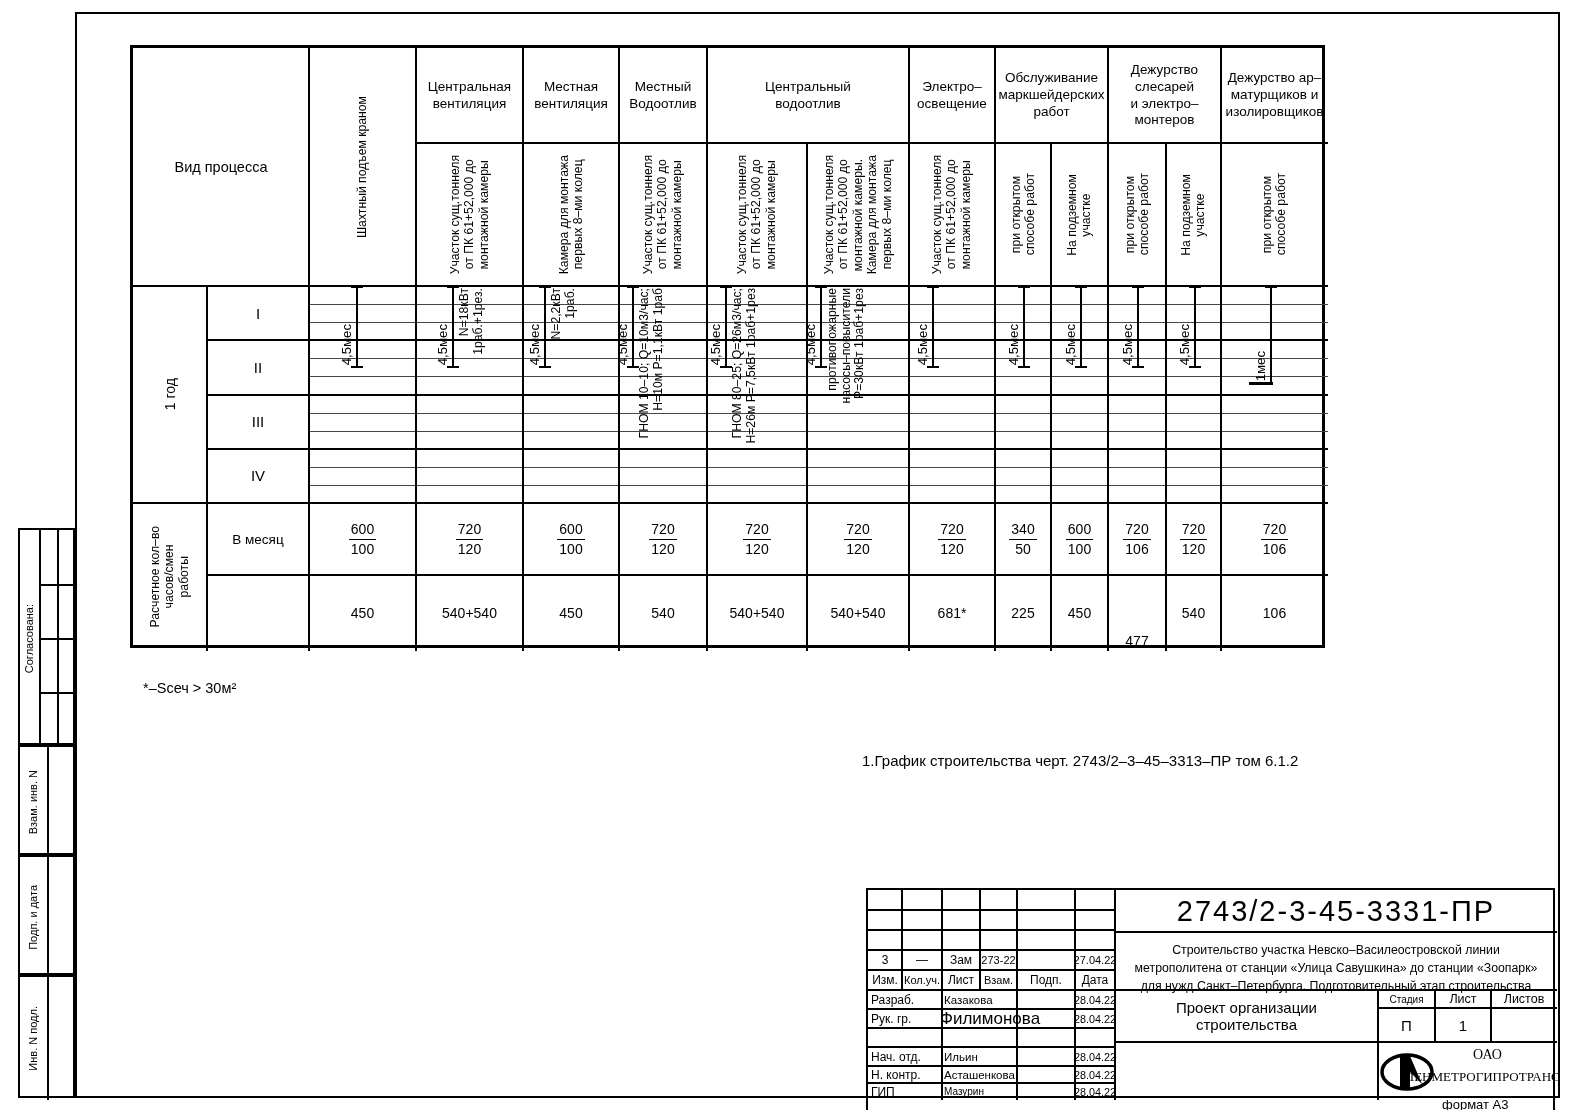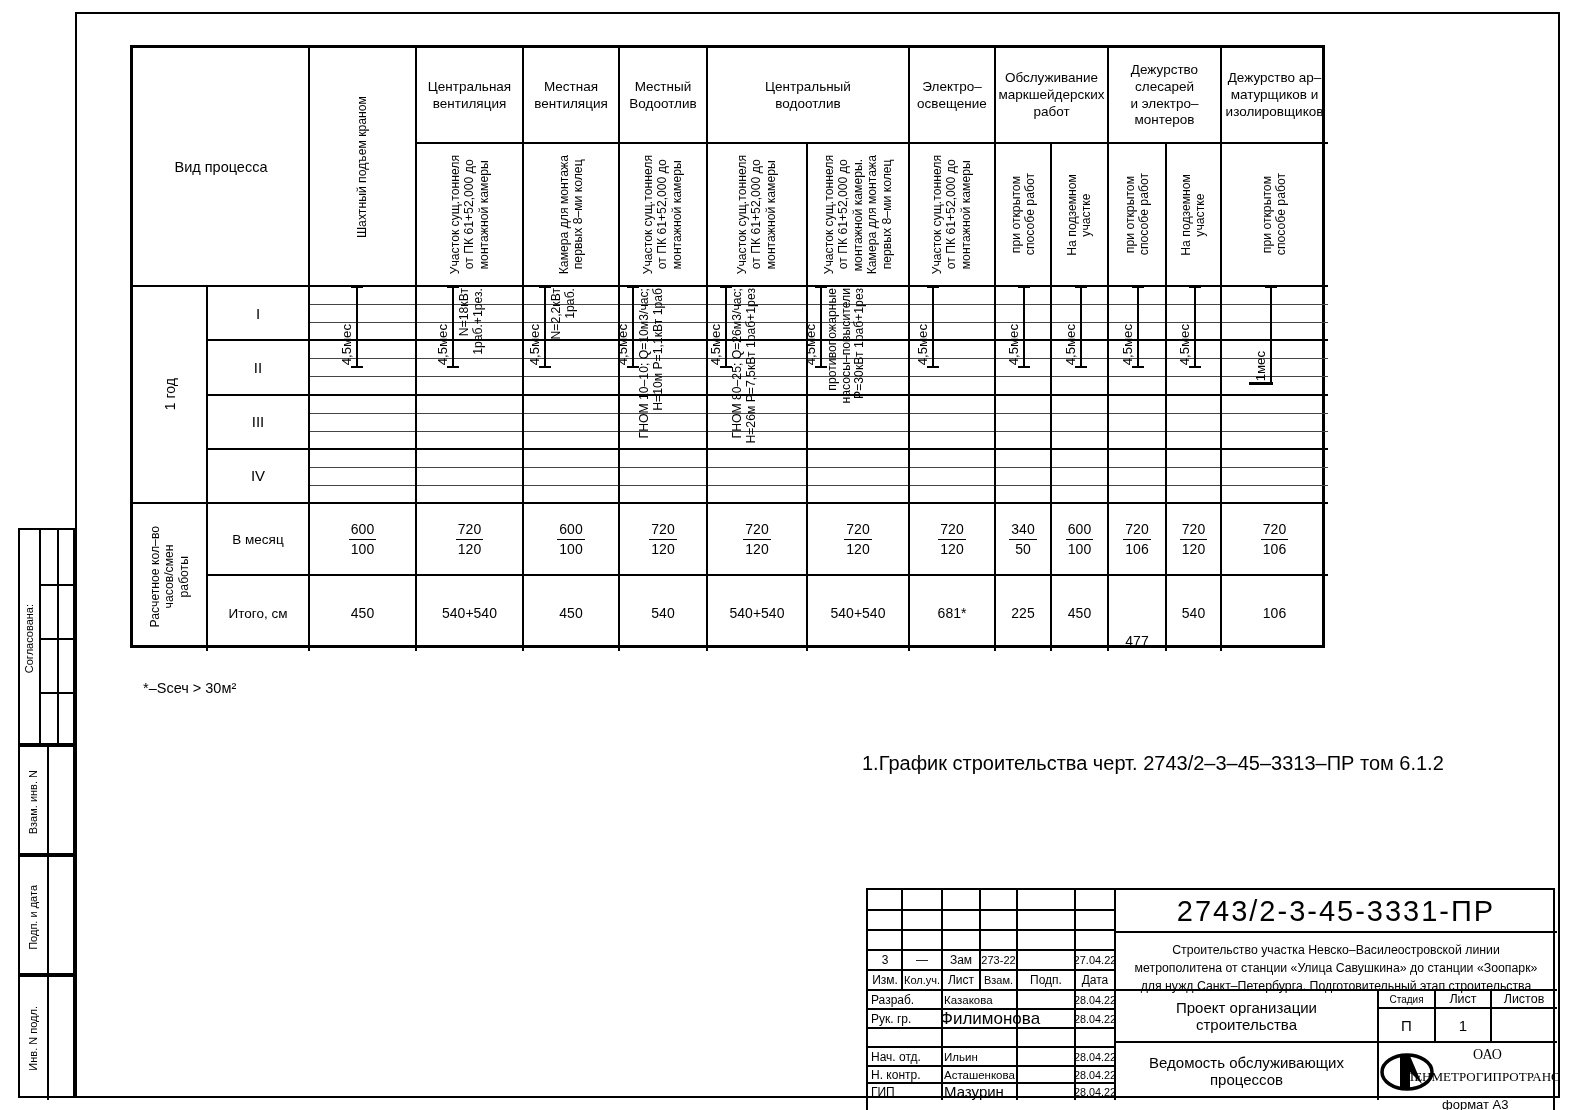--- a/index.html
+++ b/index.html
@@ -103,21 +103,20 @@
 способе работ</div></div>
       <div class="c" style="position: absolute; box-sizing: border-box; left: 0px; top: 238px; width: 74px; height: 217px;"><div class="vtext" style="font-size: 14px;">1 год</div></div>
       <div class="c" style="position: absolute; box-sizing: border-box; left: 74px; top: 238px; width: 102px; height: 54.25px; font-size: 15px;">I</div>
       <div class="c" style="position: absolute; box-sizing: border-box; left: 74px; top: 292.25px; width: 102px; height: 54.25px; font-size: 15px;">II</div>
       <div class="c" style="position: absolute; box-sizing: border-box; left: 74px; top: 346.5px; width: 102px; height: 54.25px; font-size: 15px;">III</div>
       <div class="c" style="position: absolute; box-sizing: border-box; left: 74px; top: 400.75px; width: 102px; height: 54.25px; font-size: 15px;">IV</div>
       <div class="c" style="position: absolute; box-sizing: border-box; left: 0px; top: 455px; width: 74px; height: 148px;"><div class="vtext" style="font-size: 12.2px;">Расчетное кол–во
 часов/смен
 работы</div></div>
       <div class="c" style="position: absolute; box-sizing: border-box; left: 74px; top: 455px; width: 102px; height: 72px; font-size: 13.5px;">В месяц</div>
-      <div class="c" style="position: absolute; box-sizing: border-box; left: 74px; top: 527px; width: 102px; height: 76px; font-size: 13.5px;">Итого, см</div>
       <div class="c" style="position: absolute; box-sizing: border-box; left: 176px; top: 455px; width: 107px; height: 72px; flex-direction: column; font-size: 14px; line-height: 1.3;"><span style="border-bottom: 1.5px solid rgb(0, 0, 0); padding: 0px 2px;">600</span><span>100</span></div>
       <div class="c" style="position: absolute; box-sizing: border-box; left: 176px; top: 527px; width: 107px; height: 76px; font-size: 14px;">450</div>
       <div class="c" style="position: absolute; box-sizing: border-box; left: 283px; top: 455px; width: 107px; height: 72px; flex-direction: column; font-size: 14px; line-height: 1.3;"><span style="border-bottom: 1.5px solid rgb(0, 0, 0); padding: 0px 2px;">720</span><span>120</span></div>
       <div class="c" style="position: absolute; box-sizing: border-box; left: 283px; top: 527px; width: 107px; height: 76px; font-size: 14px;">540+540</div>
       <div class="c" style="position: absolute; box-sizing: border-box; left: 390px; top: 455px; width: 96px; height: 72px; flex-direction: column; font-size: 14px; line-height: 1.3;"><span style="border-bottom: 1.5px solid rgb(0, 0, 0); padding: 0px 2px;">600</span><span>100</span></div>
       <div class="c" style="position: absolute; box-sizing: border-box; left: 390px; top: 527px; width: 96px; height: 76px; font-size: 14px;">450</div>
       <div class="c" style="position: absolute; box-sizing: border-box; left: 486px; top: 455px; width: 88px; height: 72px; flex-direction: column; font-size: 14px; line-height: 1.3;"><span style="border-bottom: 1.5px solid rgb(0, 0, 0); padding: 0px 2px;">720</span><span>120</span></div>
       <div class="c" style="position: absolute; box-sizing: border-box; left: 486px; top: 527px; width: 88px; height: 76px; font-size: 14px;">540</div>
       <div class="c" style="position: absolute; box-sizing: border-box; left: 574px; top: 455px; width: 100px; height: 72px; flex-direction: column; font-size: 14px; line-height: 1.3;"><span style="border-bottom: 1.5px solid rgb(0, 0, 0); padding: 0px 2px;">720</span><span>120</span></div>
       <div class="c" style="position: absolute; box-sizing: border-box; left: 574px; top: 527px; width: 100px; height: 76px; font-size: 14px;">540+540</div>
@@ -242,32 +241,30 @@
       </div>
       <div style="position: absolute; box-sizing: border-box; left: 1138px; top: 238px; width: 0px; height: 97.65px;">
         <div style="position: absolute; box-sizing: border-box; left: -1.25px; top: 0px; width: 2.5px; height: 97.65px; background: rgb(0, 0, 0);"></div>
         <div style="position: absolute; box-sizing: border-box; left: -6px; top: -1px; width: 12px; height: 2.5px; background: rgb(0, 0, 0);"></div>
         <div style="position: absolute; box-sizing: border-box; left: -22px; bottom: -1px; width: 24px; height: 2.5px; background: rgb(0, 0, 0);"></div>
         <div class="vtext" style="position: absolute; right: 2.5px; bottom: 2px; font-size: 13.2px;">1мес</div>
       </div>
     </div>
 
   <div class="abs" style="left:143px;top:680px;font-size:14.5px">*–Sсеч &gt; 30м²</div>
-  <div class="abs" style="left:862px;top:752px;font-size:20px">1.График строительства черт.  2743/2–3–45–3313–ПР   том 6.1.2</div>
+  <div class="abs" style="left:862px;top:752px;font-size:15px">1.График строительства черт.  2743/2–3–45–3313–ПР   том 6.1.2</div>
 
   <div id="tblock" class="abs" style="left:866px;top:888px;width:689px;height:264px;border:2.5px solid #000">
 
     <div class="abs c" style="left:247px;top:0;width:442px;height:42px;font-size:29px;letter-spacing:2px">2743/2-3-45-3331-ПР</div>
     <div class="abs c" style="left:247px;top:50px;width:442px;height:58px;font-size:12.3px;line-height:1.45">Строительство участка Невско–Василеостровской линии
 метрополитена от станции «Улица Савушкина» до станции «Зоопарк»
 для нужд Санкт–Петербурга. Подготовительный этап строительства</div>
     <div class="abs c" style="left:247px;top:100px;width:263px;height:52px;font-size:15px">Проект  организации
 строительства</div>
-    <div class="abs c" style="left:247px;top:152px;width:263px;height:58px;font-size:15px">Ведомость  обслуживающих
-процессов</div>
 
     <div class="abs c" style="left:510px;top:100px;width:57px;height:18px;font-size:10px">Стадия</div>
     <div class="abs c" style="left:567px;top:100px;width:56px;height:18px;font-size:12.5px">Лист</div>
     <div class="abs c" style="left:623px;top:100px;width:66px;height:18px;font-size:12.5px">Листов</div>
     <div class="abs c" style="left:510px;top:118px;width:57px;height:34px;font-size:15px">П</div>
     <div class="abs c" style="left:567px;top:118px;width:56px;height:34px;font-size:15px">1</div>
     <div class="abs c" style="left:623px;top:118px;width:66px;height:34px;font-size:15px"></div>
 
     <div class="abs" style="left:510px;top:152px;width:179px;height:58px">
       <svg width="54" height="44" viewBox="0 0 54 44" style="position:absolute;left:2px;top:8px">
@@ -322,18 +319,18 @@
       <div class="cl" style="position: absolute; box-sizing: border-box; left: 3px; top: 138px; width: 70px; height: 19px; font-size: 12px;"></div>
       <div class="cl" style="position: absolute; box-sizing: border-box; left: 76px; top: 138px; width: 72px; height: 19px; font-size: 11.5px;"></div>
       <div class="c" style="position: absolute; box-sizing: border-box; left: 207px; top: 138px; width: 40px; height: 19px; font-size: 10.8px;"></div>
       <div class="cl" style="position: absolute; box-sizing: border-box; left: 3px; top: 157px; width: 70px; height: 19px; font-size: 12px;">Нач. отд.</div>
       <div class="cl" style="position: absolute; box-sizing: border-box; left: 76px; top: 157px; width: 72px; height: 19px; font-size: 11.5px;">Ильин</div>
       <div class="c" style="position: absolute; box-sizing: border-box; left: 207px; top: 157px; width: 40px; height: 19px; font-size: 10.8px;">28.04.22</div>
       <div class="cl" style="position: absolute; box-sizing: border-box; left: 3px; top: 176px; width: 70px; height: 17px; font-size: 12px;">Н. контр.</div>
       <div class="cl" style="position: absolute; box-sizing: border-box; left: 76px; top: 176px; width: 72px; height: 17px; font-size: 11.5px;">Асташенкова</div>
       <div class="c" style="position: absolute; box-sizing: border-box; left: 207px; top: 176px; width: 40px; height: 17px; font-size: 10.8px;">28.04.22</div>
       <div class="cl" style="position: absolute; box-sizing: border-box; left: 3px; top: 193px; width: 70px; height: 17px; font-size: 12px;">ГИП</div>
-      <div class="cl" style="position: absolute; box-sizing: border-box; left: 76px; top: 193px; width: 72px; height: 17px; font-size: 15px;">Мазурин</div>
+      <div class="cl" style="position: absolute; box-sizing: border-box; left: 76px; top: 193px; width: 72px; height: 17px; font-size: 10px;">Мазурин</div>
       <div class="c" style="position: absolute; box-sizing: border-box; left: 207px; top: 193px; width: 40px; height: 17px; font-size: 10.8px;">28.04.22</div>
     </div>
 
   <div class="abs" style="left:1442px;top:1097px;font-size:13px">формат А3</div>
 </div>
 
 </body></html>

